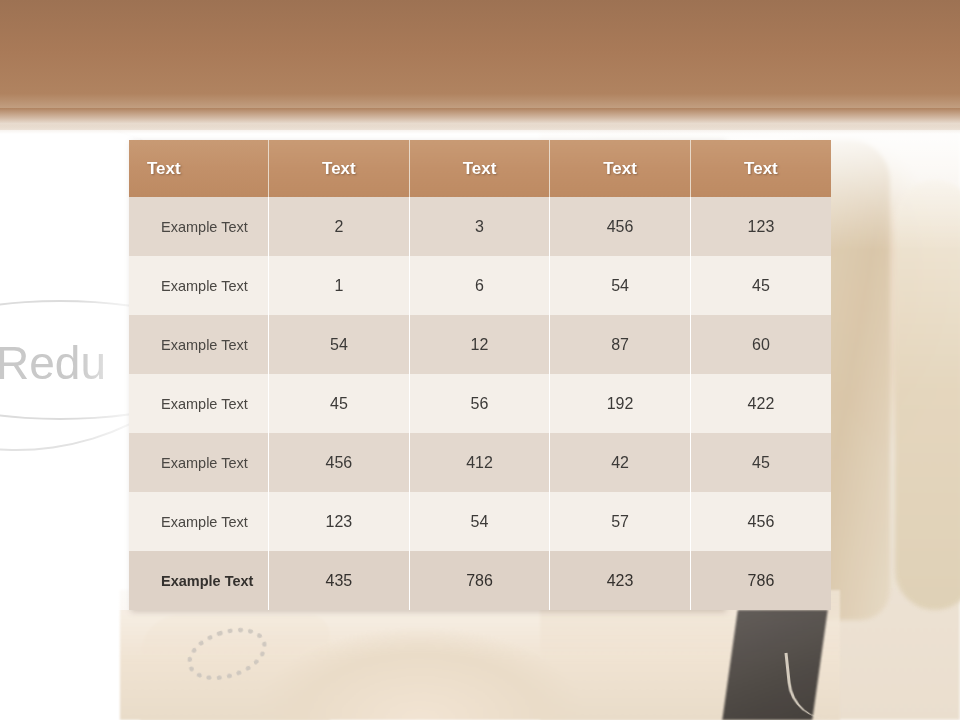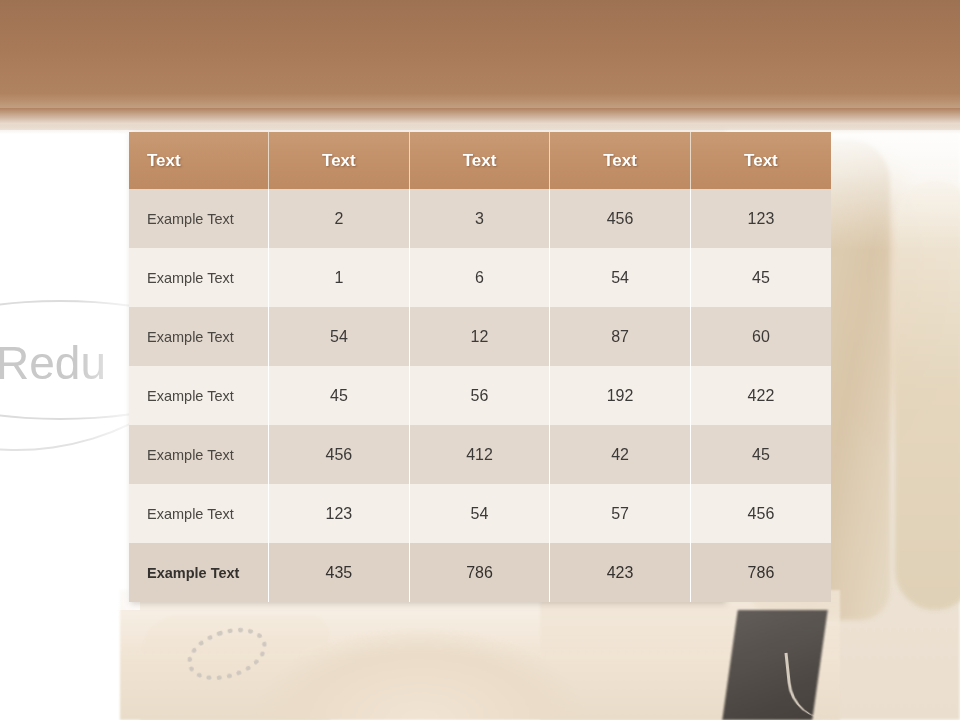--- a/index.html
+++ b/index.html
@@ -188,21 +188,21 @@
     text-shadow: 1px 1px 2px rgba(90,60,40,0.55);
     letter-spacing: 0.2px;
   }
   .slide-title .strong { font-weight: bold; }
   .slide-title .light  { font-weight: normal; }
 
   
   .table-wrap {
     position: absolute;
     left: 129px;
-    top: 132px;
+    top: 140px;
     width: 595px;
     box-shadow: 2px 2px 6px rgba(120,100,85,0.28);
   }
   table.data {
     border-collapse: collapse;
     width: 702px;
     table-layout: fixed;
   }
   table.data col.c0 { width: 139px; }
   table.data col.cx { width: 140px; }
@@ -224,21 +224,21 @@
     height: 59px;
     font-size: 16px;
     color: #3c3a38;
     text-align: center;
     border-right: 1px solid #ffffff;
     vertical-align: middle;
   }
   table.data tbody td:last-child { border-right: none; }
   table.data tbody td.label {
     text-align: left;
-    padding-left: 18px;
+    padding-left: 32px;
     font-size: 14.5px;
     color: #4a4743;
   }
   table.data tbody tr.dark  td { background: #e3d8ce; }
   table.data tbody tr.light td { background: #f4efe9; }
   table.data tbody tr.total td {
     background: #ded2c7;
     font-weight: normal;
     color: #34312e;
   }

